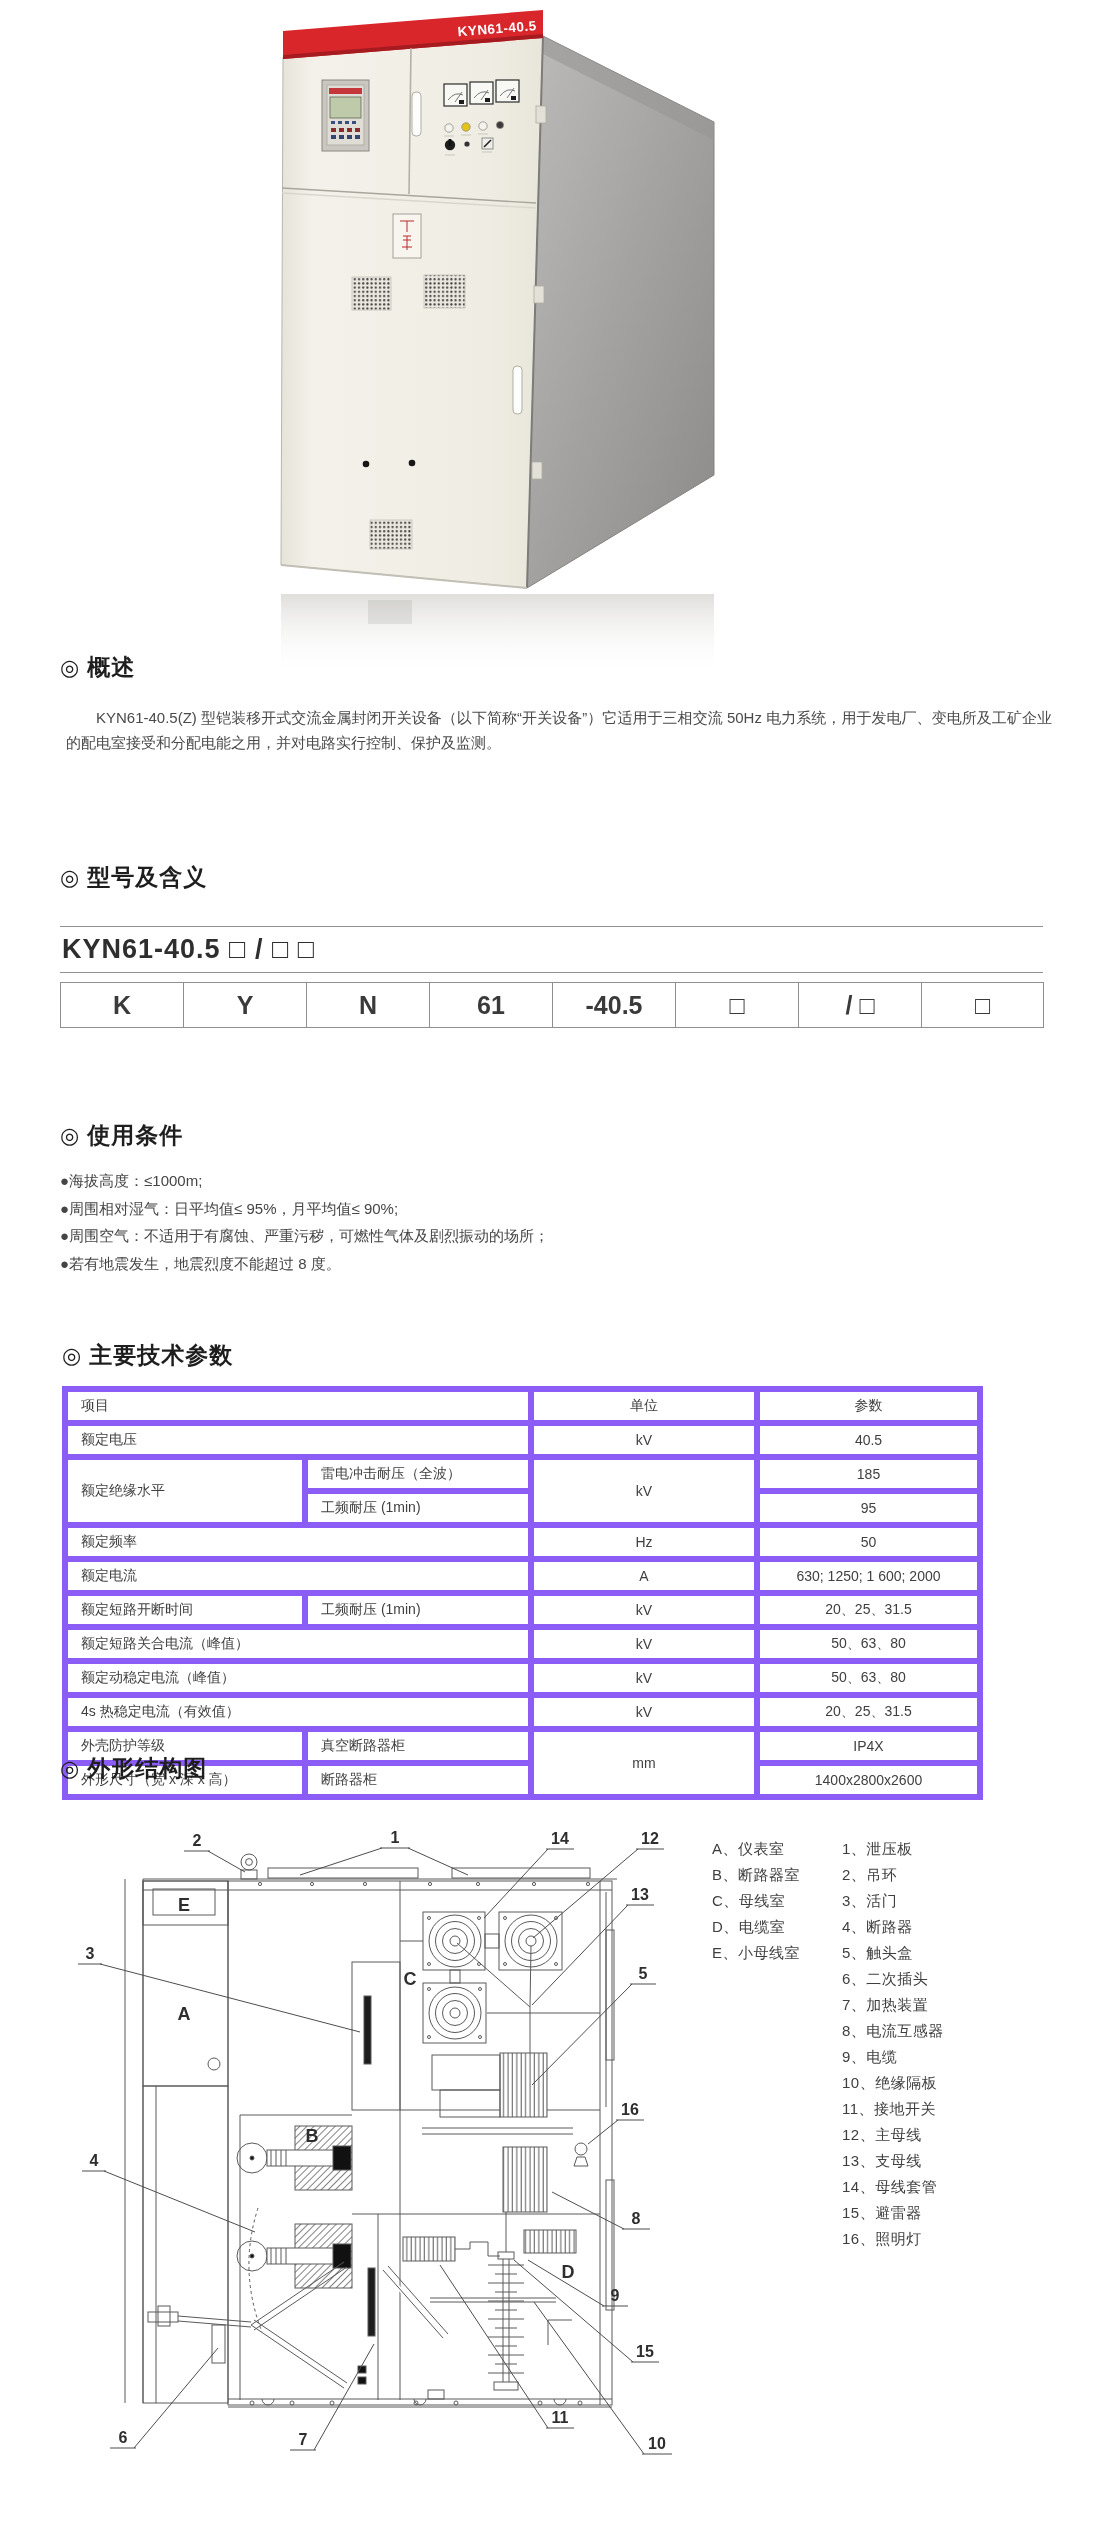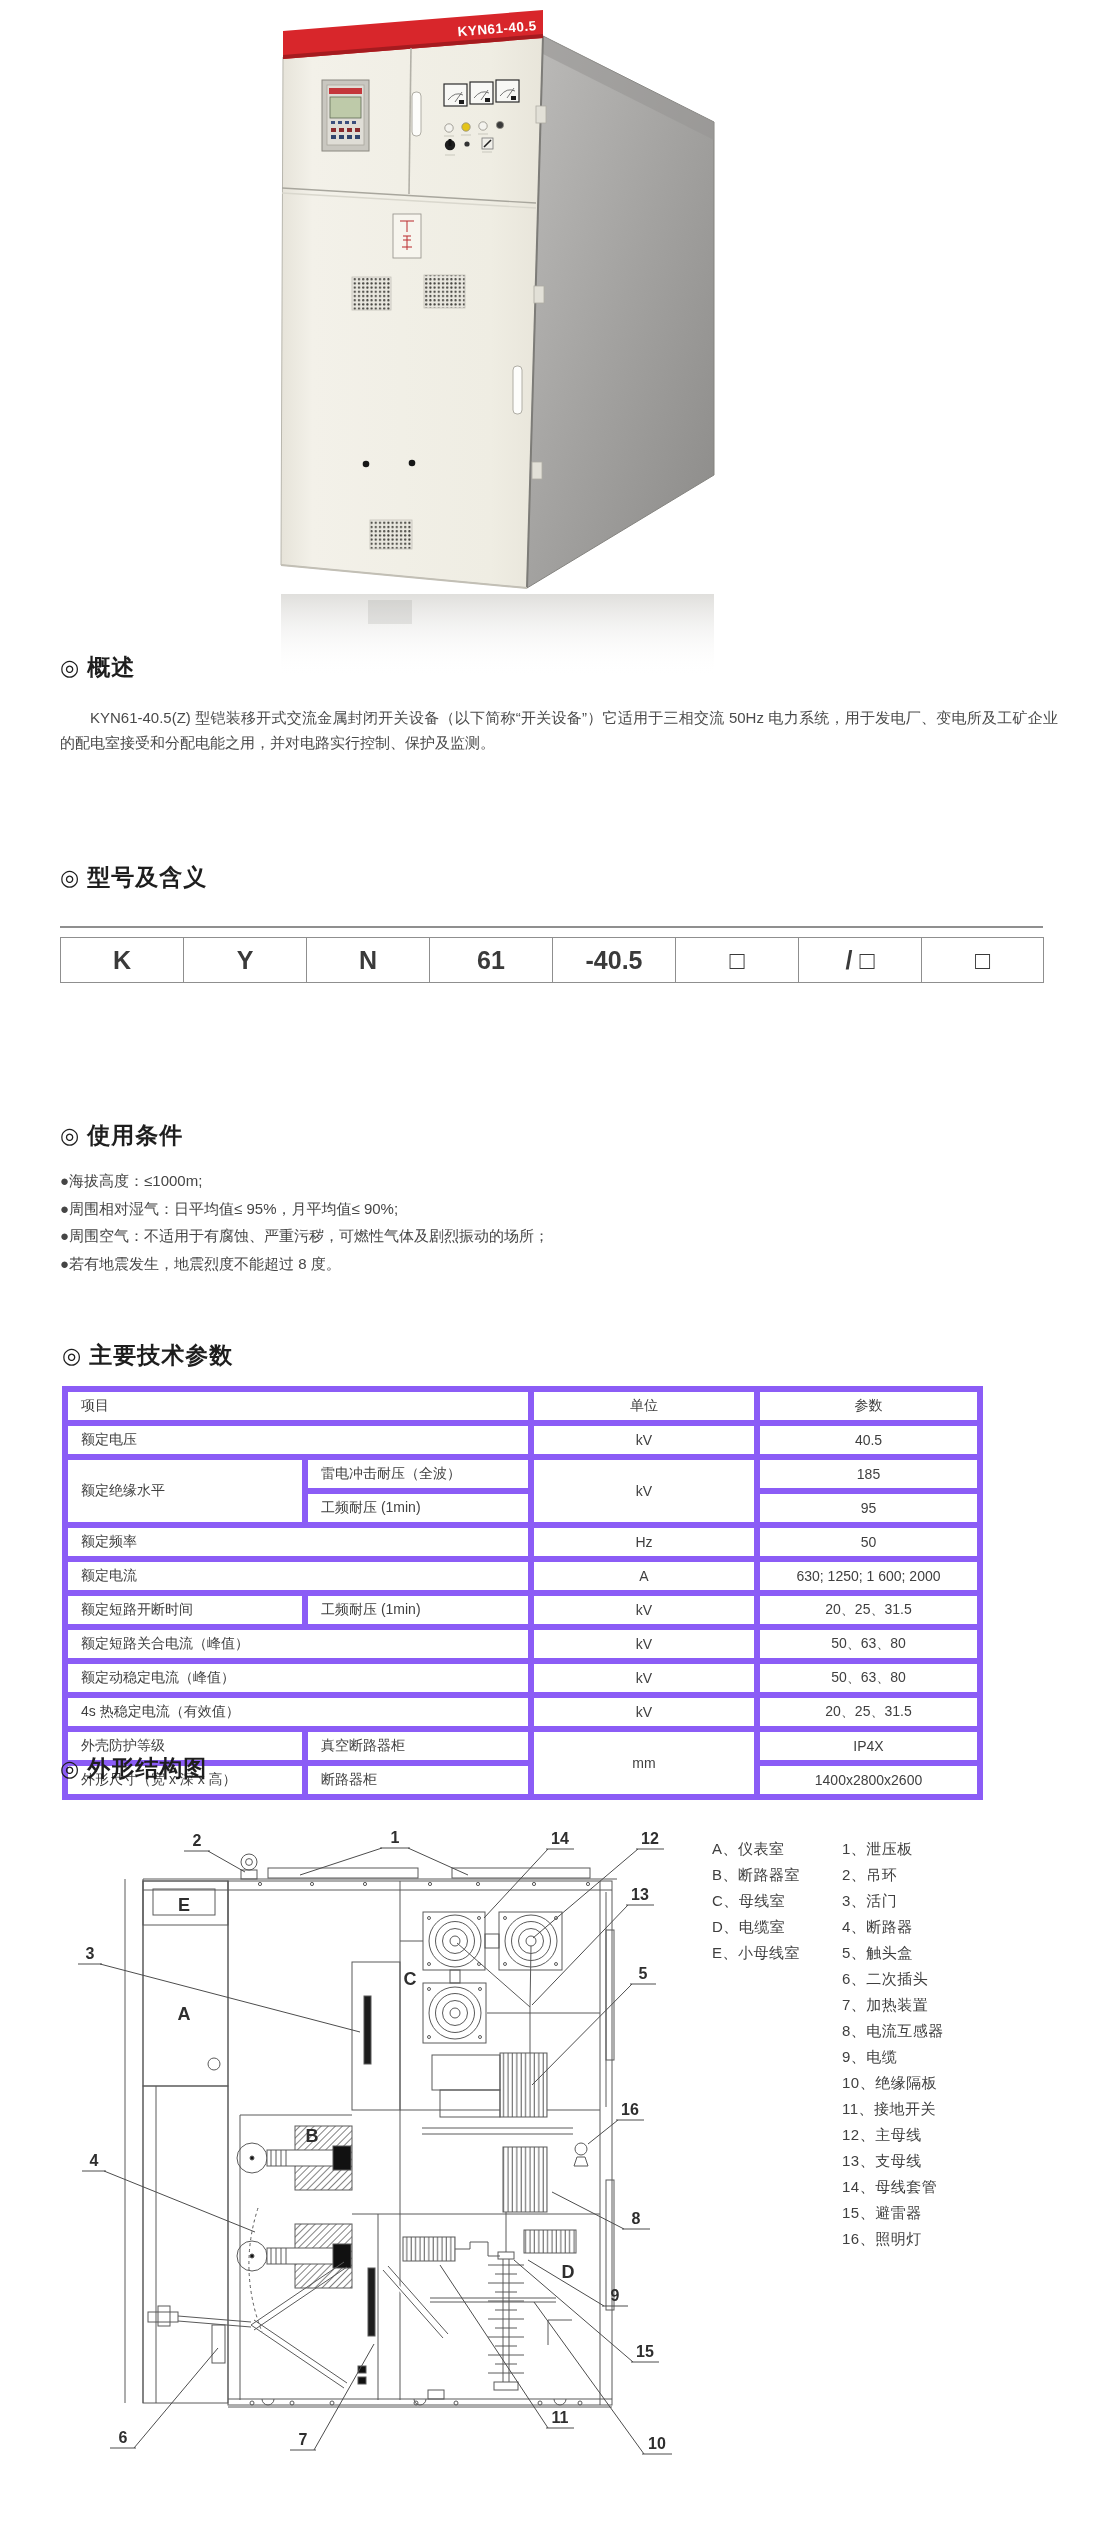--- a/index.html
+++ b/index.html
@@ -1,20 +1,20 @@
 <!DOCTYPE html>
 <html><head>
 <meta charset="utf-8">
 <style>
   html,body{margin:0;padding:0;background:#ffffff;}
   body{width:1100px;height:2528px;position:relative;font-family:"Liberation Sans","DejaVu Sans",sans-serif;overflow:hidden;}
   section{position:absolute;}
   h2{margin:0;font-size:23px;font-weight:bold;color:#1e1e1e;letter-spacing:1px;display:flex;align-items:center;gap:7px;}
   h2 .mk{font-size:22px;font-weight:normal;}
-  .para{font-size:15px;line-height:24.5px;color:#4a4a4a;margin:0;text-align:justify;text-indent:2em;}
+  .para{font-size:15px;line-height:24.5px;color:#4a4a4a;margin:6px;text-align:justify;text-indent:2em;}
   .rule{border:none;border-top:1px solid #8f8f8f;margin:0;}
   
   #model-table{width:983px;border-collapse:collapse;table-layout:fixed;margin-top:9px;}
   #model-table td{border:1px solid #8f8f8f;text-align:center;color:#3a3a3a;}
   #model-table tr.codes td{font-size:25px;font-weight:bold;height:42px;}
   #model-table tr.means td{font-size:13.5px;line-height:17px;height:64px;white-space:pre-line;}
   .model-line{font-size:27px;font-weight:bold;color:#2e2e2e;letter-spacing:1px;margin:7px 0 7px 2px;}
   
   .cond{font-size:15px;line-height:27.5px;color:#454545;margin:0;}
   
@@ -176,20 +176,21 @@
     </h2>
   <p class="para" style="margin-top:23px;">KYN61-40.5(Z) 型铠装移开式交流金属封闭开关设备（以下简称“开关设备”）它适用于三相交流 50Hz 电力系统，用于发电厂、变电所及工矿企业的配电室接受和分配电能之用，并对电路实行控制、保护及监测。</p>
 </section>
 
 <section id="model" style="left:60px;top:862px;width:983px;">
   <h2>
       <span class="mk">◎</span>
       <span>型号及含义</span>
     </h2>
   <hr class="rule" style="margin-top:33px;">
+  <div class="model-line">KYN61-40.5 □ / □ □</div>
   <hr class="rule">
   <table id="model-table">
     <colgroup>
         <col style="width:123px">
         <col style="width:123px">
         <col style="width:123px">
         <col style="width:123px">
         <col style="width:123px">
         <col style="width:123px">
         <col style="width:123px">

